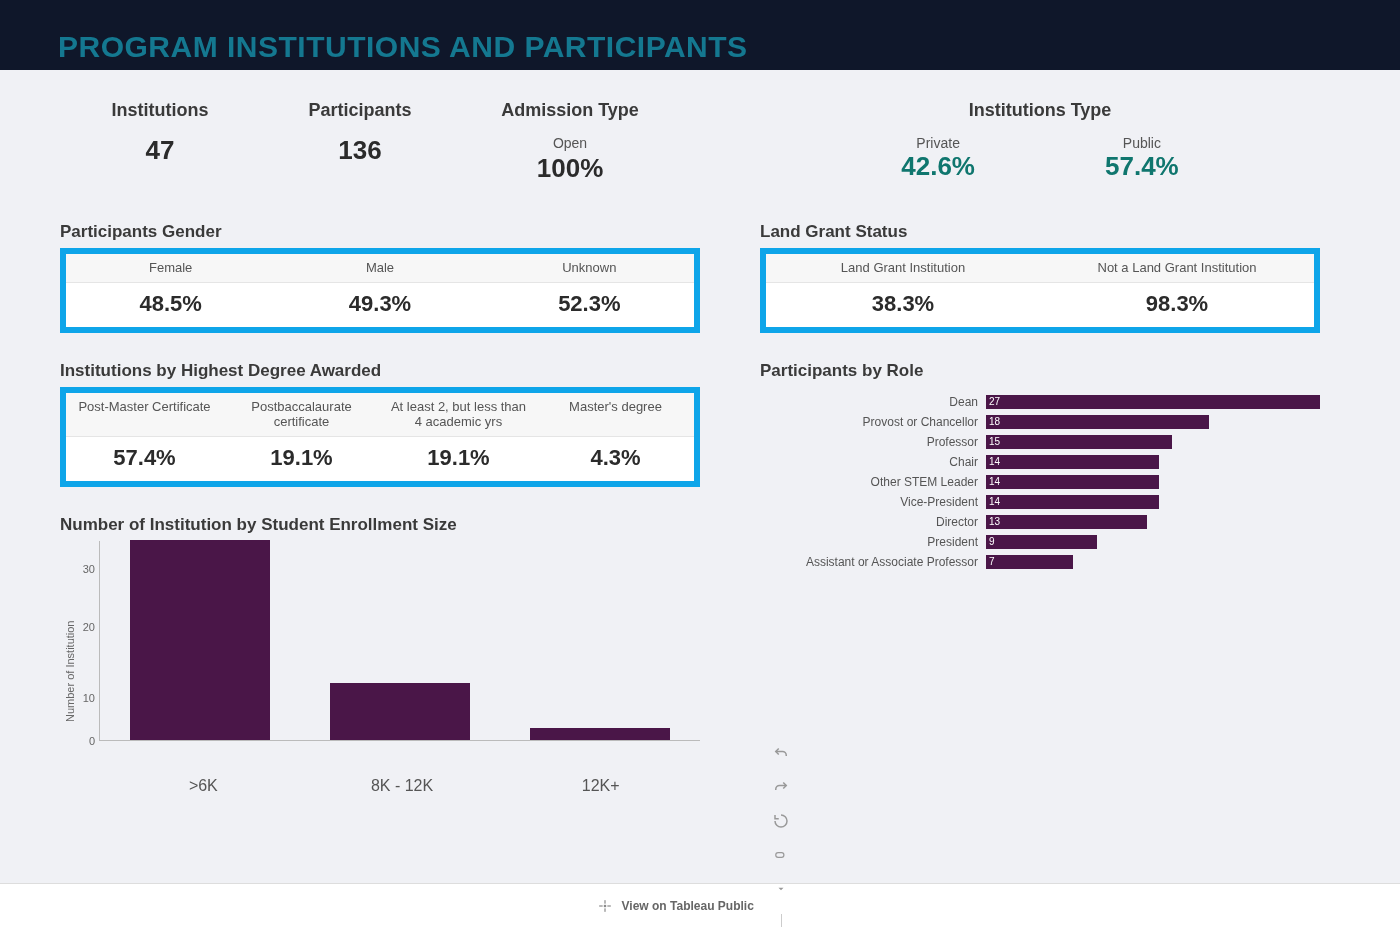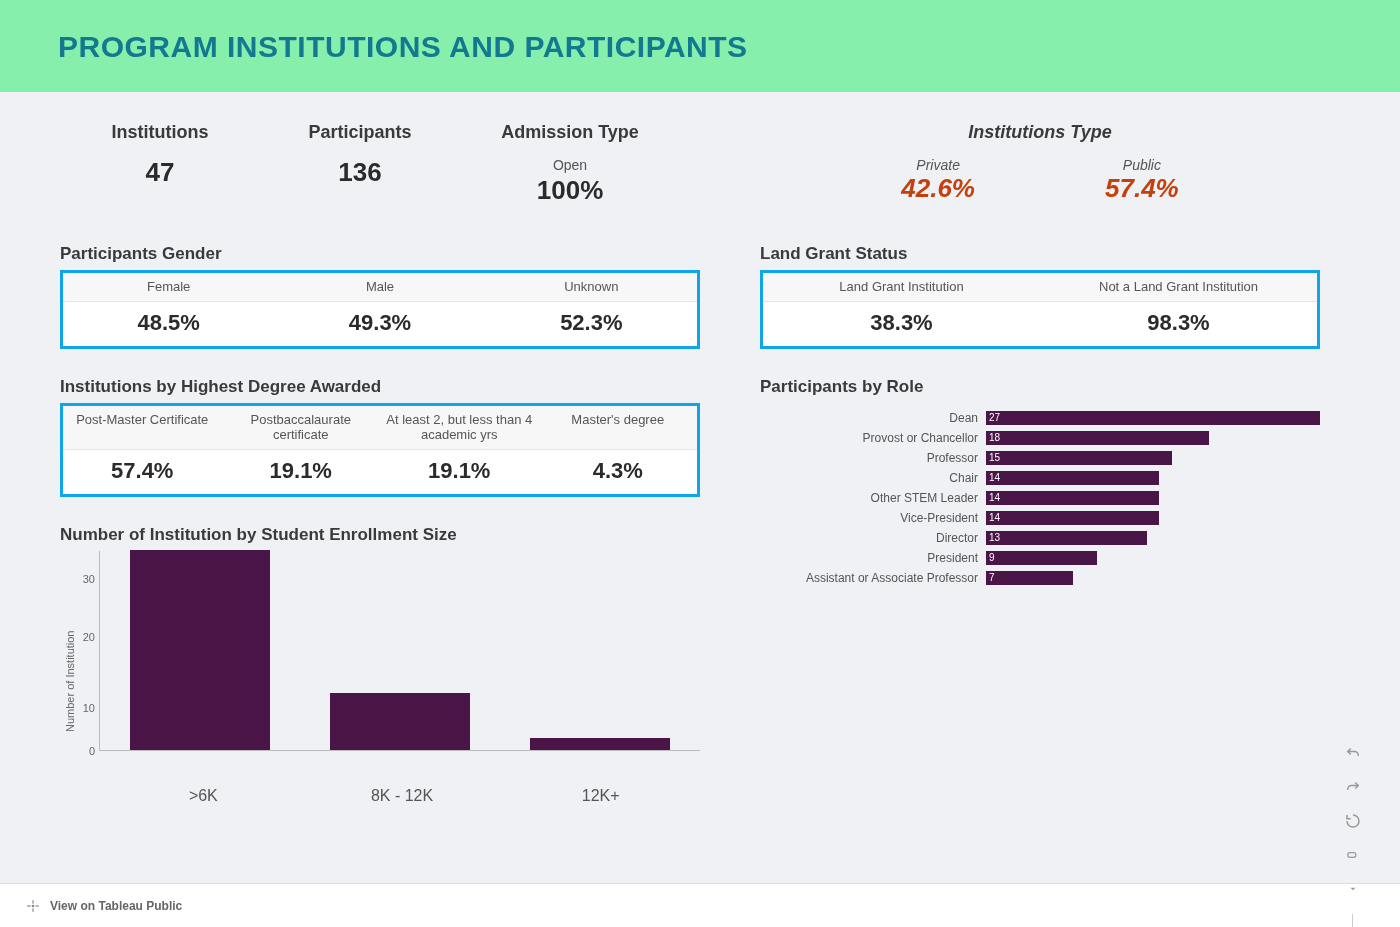--- a/index.html
+++ b/index.html
@@ -6,22 +6,22 @@
   body {
     font-family: "Segoe UI", Tahoma, Arial, sans-serif;
     background: #f0f1f5;
     color: #333;
     width: 1400px;
     height: 927px;
     position: relative;
     overflow: hidden;
   }
   .header-band {
-    background: #86efac;
-    padding: 30px 0 28px 58px;
+    background: #0f172a;
+    padding: 30px 0 6px 58px;
   }
   .main-title {
     font-size: 30px;
     font-weight: 700;
     letter-spacing: 0.5px;
     color: #147890;
   }
   .dash {
     position: relative;
     padding: 30px 60px 0 60px;
@@ -53,33 +53,33 @@
   }
   .inst-type-title {
     font-size: 18px;
     font-weight: 700;
     color: #3a3a3a;
     margin-bottom: 14px;
   }
   .inst-type-cols { display: flex; justify-content: center; gap: 130px; }
   .inst-type-col { text-align: center; }
   .inst-type-sub { font-size: 14px; color: #555; }
-  .inst-type-val { font-size: 26px; font-weight: 700; color: #c2410c; }
+  .inst-type-val { font-size: 26px; font-weight: 700; color: #0f766e; }
 
   
   .sec-title {
     font-size: 17px;
     font-weight: 700;
     color: #3a3a3a;
     margin-bottom: 6px;
   }
   
   .tab {
     background: #fff;
-    border: 3px solid #0ea5e9;
+    border: 6px solid #0ea5e9;
   }
   .tab-head-row, .tab-val-row {
     display: flex;
   }
   .tab-head-row {
     background: #f7f7f7;
     border-bottom: 1px solid #e5e5e5;
   }
   .tab-cell-h {
     flex: 1;
@@ -195,21 +195,21 @@
 
   
   .footer {
     position: absolute;
     left: 0; right: 0; bottom: 0;
     height: 44px;
     background: #fff;
     border-top: 1px solid #ddd;
     display: flex;
     align-items: center;
-    justify-content: space-between;
+    justify-content: center;
     padding: 0 20px 0 24px;
     font-size: 12px;
     color: #666;
   }
   .footer-left { display: flex; align-items: center; gap: 8px; font-weight: 600; }
   .footer-right { display: flex; align-items: center; gap: 16px; flex-direction: column; }
   .footer-icon { width: 18px; height: 18px; display: inline-flex; align-items: center; justify-content: center; color: #888; }
   .footer-sep { width: 1px; height: 18px; background: #ccc; }
   .share-group { display:flex; align-items:center; gap:6px; font-weight:600; font-size:11px; color:#666;}
   .tableau-logo {
@@ -232,21 +232,21 @@
     </div>
     <div class="kpi-block" style="width:200px;">
       <div class="kpi-label">Participants</div>
       <div class="kpi-value">136</div>
     </div>
     <div class="kpi-block" style="width:220px;">
       <div class="kpi-label">Admission Type</div>
       <div class="kpi-sublabel">Open</div>
       <div class="kpi-value">100%</div>
     </div>
-    <div class="inst-type" style="margin-left:60px;font-style:italic;">
+    <div class="inst-type" style="margin-left:60px;">
       <div class="inst-type-title">Institutions Type</div>
       <div class="inst-type-cols">
         <div class="inst-type-col">
           <div class="inst-type-sub">Private</div>
           <div class="inst-type-val">42.6%</div>
         </div>
         <div class="inst-type-col">
           <div class="inst-type-sub">Public</div>
           <div class="inst-type-val">57.4%</div>
         </div>

